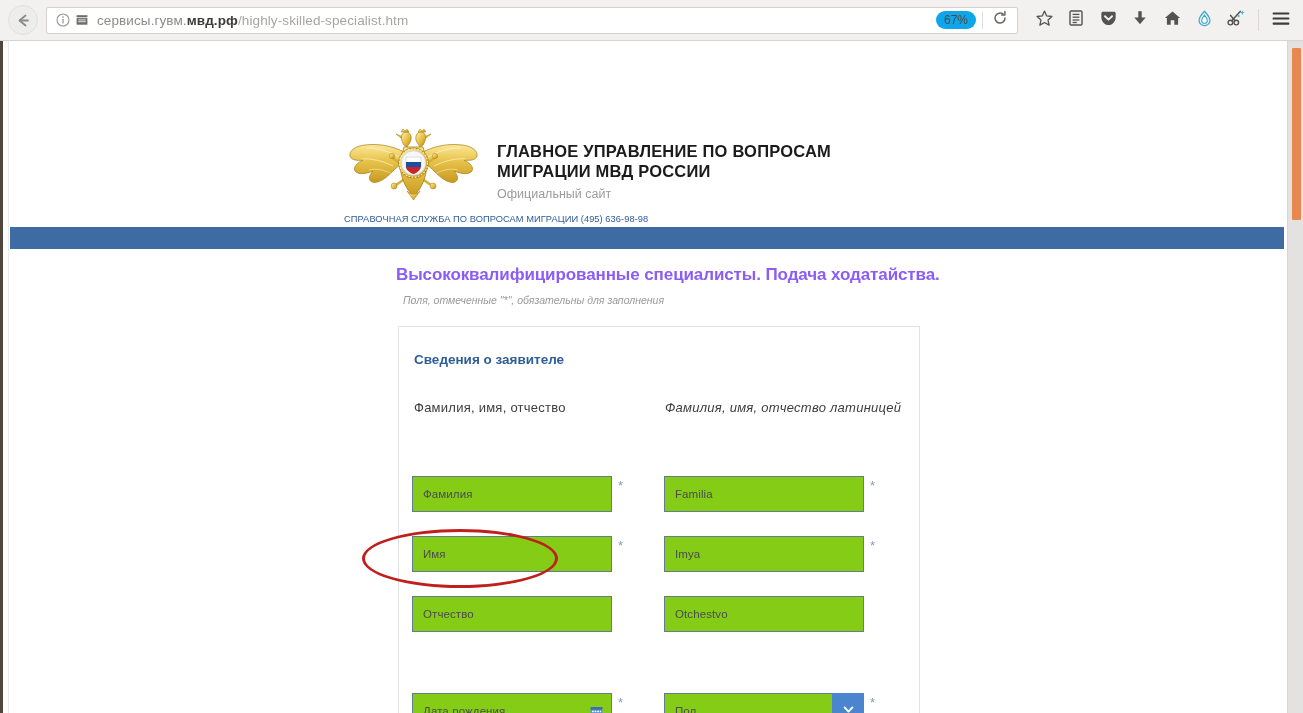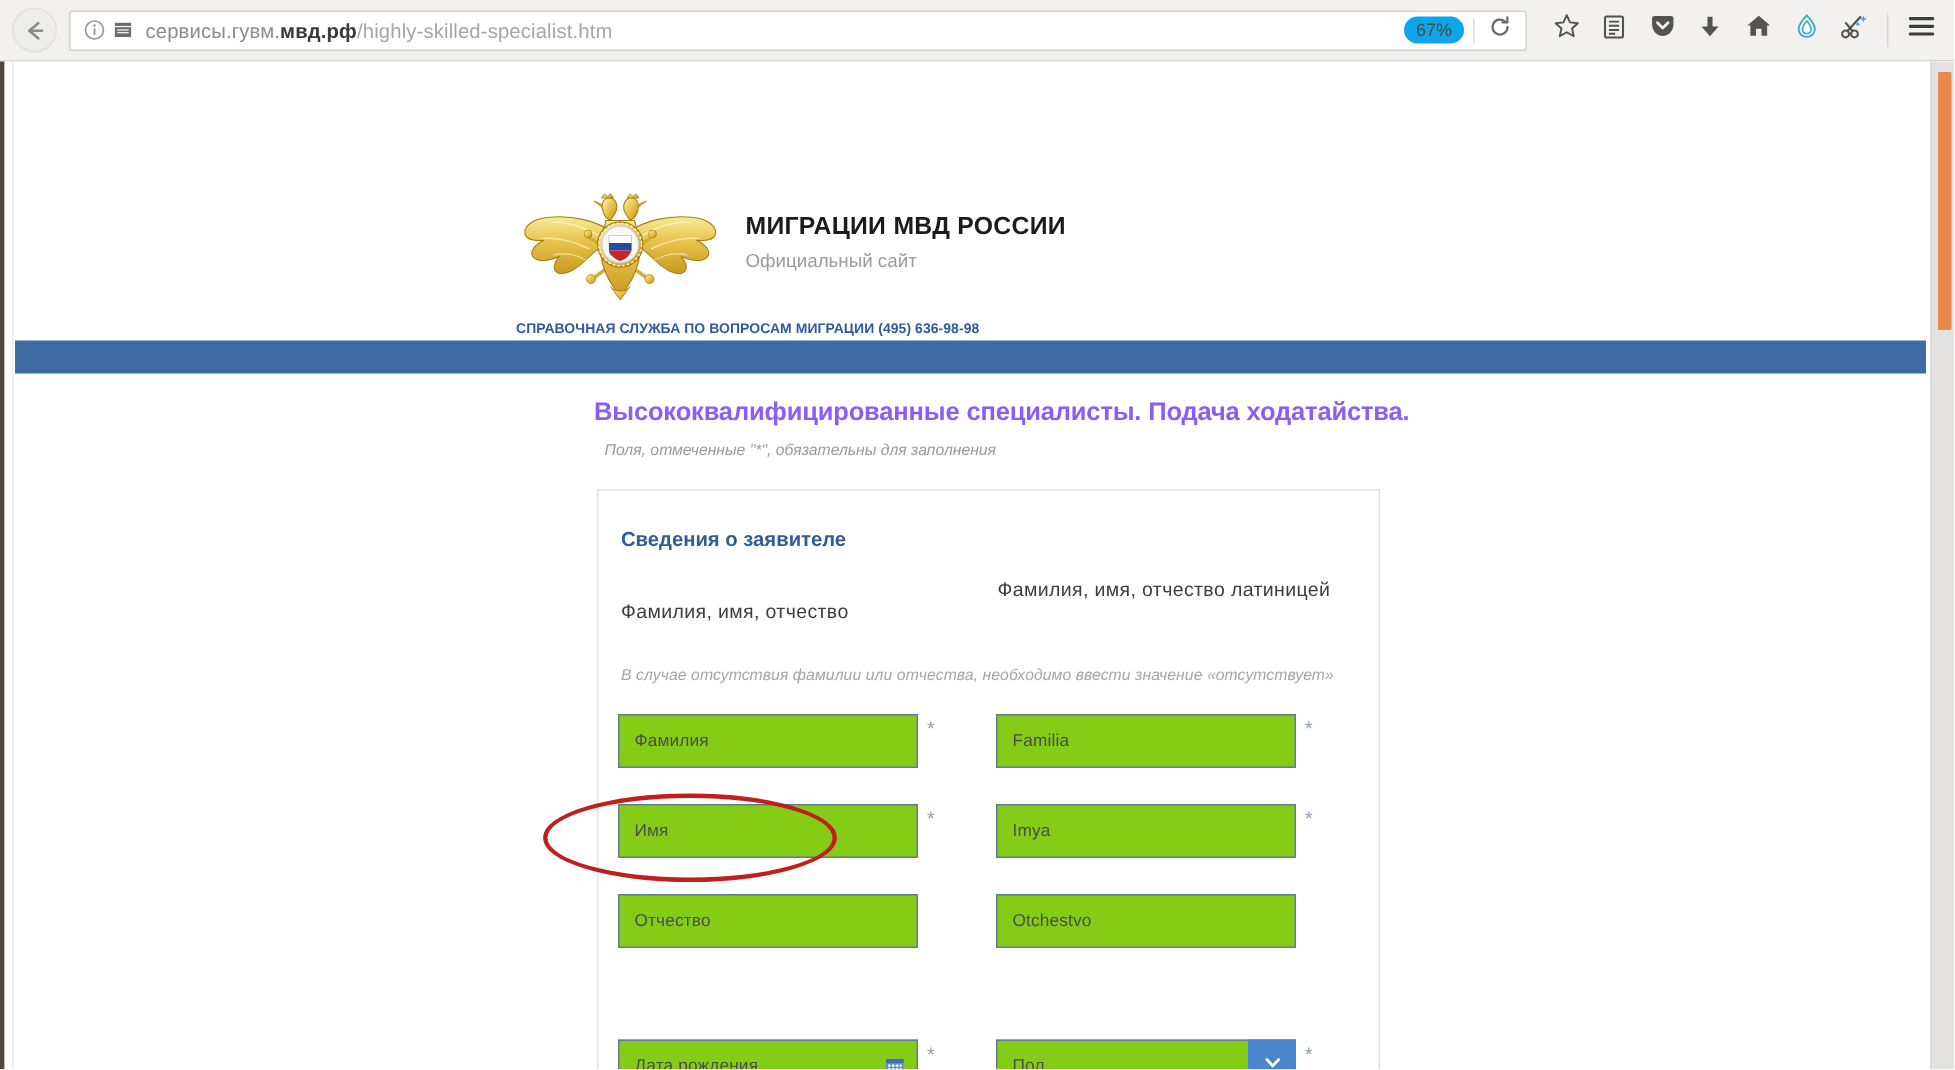--- a/index.html
+++ b/index.html
@@ -169,21 +169,21 @@
   }
   .hdr-sub {
     margin-top: 6px;
     font-size: 12.5px;
     color: #9b9b9b;
   }
   .hdr-phone {
     position: absolute;
     left: 334px; top: 173px;
     font-size: 9.3px;
-    font-weight: bold;
+    font-weight: normal;
     color: #2d5a9e;
     letter-spacing: 0.05px;
   }
   .navbar {
     position: absolute;
     left: 0; top: 186px;
     width: 1274px; height: 22px;
     background: #3f6ba5;
   }
 
@@ -224,21 +224,21 @@
     font-weight: bold;
     color: #2f5d96;
   }
   .col-label {
     position: absolute;
     font-size: 13px;
     color: #3d3d3d;
     letter-spacing: 0.25px;
   }
   .col-label.left  { left: 15px; top: 73px; }
-  .col-label.right { left: 266px; top: 58px; }
+  .col-label.right { left: 266px; top: 73px; font-style: italic; }
 
   .hint {
     position: absolute;
     left: 15px; top: 117px;
     font-size: 10.5px;
     font-style: italic;
     color: #a5a5a5;
     letter-spacing: 0.05px;
   }
 
@@ -490,20 +490,21 @@
 
             <path d="M59 28 L74 28 L74 36 C74 40.5 70.5 43.5 66.5 45 C62.5 43.5 59 40.5 59 36 Z" fill="#ffffff" stroke="#b9bcc0" stroke-width="0.5"></path>
             <path d="M59 33 L74 33 L74 38 L59 38 Z" fill="#1f4fa0"></path>
             <path d="M59 38 L74 38 L74 36.4 C74 40.6 70.5 43.5 66.5 45 C62.5 43.5 59 40.6 59 38 Z" fill="#c8242b"></path>
 
             <path d="M60 62 L66.5 71 L73 62 C70.5 66 62.5 66 60 62 Z" fill="url(#gold2)" stroke="#a87d12" stroke-width="0.6"></path>
           </svg>
         </div>
 
         <div class="hdr-titles">
+          <div class="hdr-line1">ГЛАВНОЕ УПРАВЛЕНИЕ ПО ВОПРОСАМ</div>
           <div class="hdr-line2">МИГРАЦИИ МВД РОССИИ</div>
           <div class="hdr-sub">Официальный сайт</div>
         </div>
 
         <div class="hdr-phone">СПРАВОЧНАЯ СЛУЖБА ПО ВОПРОСАМ МИГРАЦИИ (495) 636-98-98</div>
       </div>
 
       <div class="navbar"></div>
 
       <div class="content">
@@ -511,21 +512,20 @@
         <div class="page-title">Высококвалифицированные специалисты. Подача ходатайства.</div>
         <div class="req-note">Поля, отмеченные "*", обязательны для заполнения</div>
 
         <div class="form-box">
 
           <div class="section-title">Сведения о заявителе</div>
 
           <div class="col-label left">Фамилия, имя, отчество</div>
           <div class="col-label right">Фамилия, имя, отчество латиницей</div>
 
-          <div class="hint">В случае отсутствия фамилии или отчества, необходимо ввести значение «отсутствует»</div>
 
           <div class="field col-l row-1">
             <span class="ph">Фамилия</span>
           </div>
           <span class="asterisk col-l row-1">*</span>
 
           <div class="field col-r row-1">
             <span class="ph">Familia</span>
           </div>
           <span class="asterisk col-r row-1">*</span>

